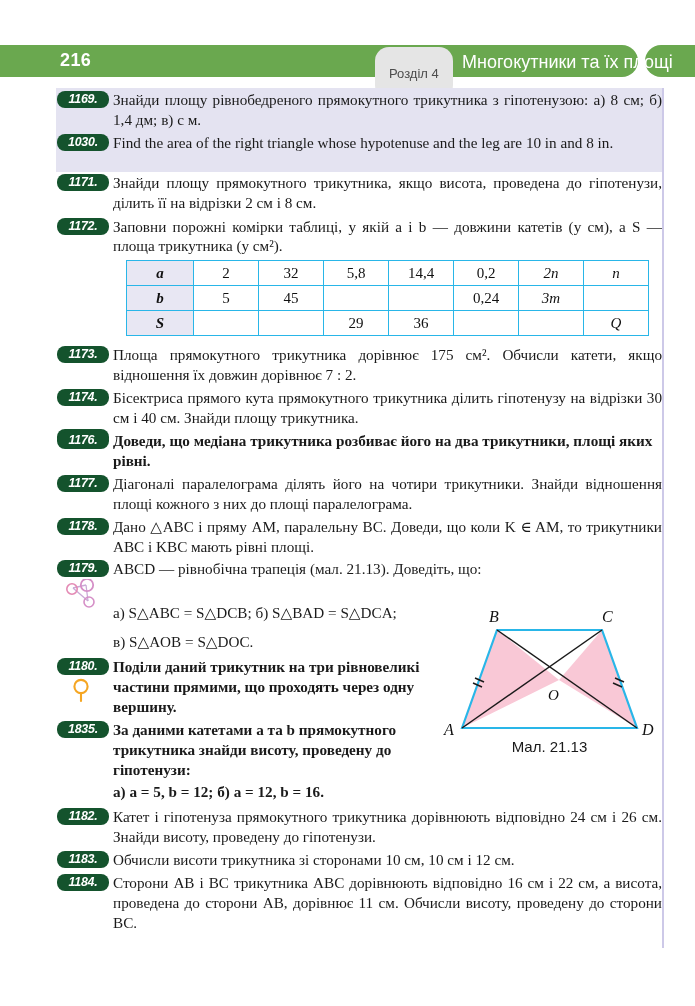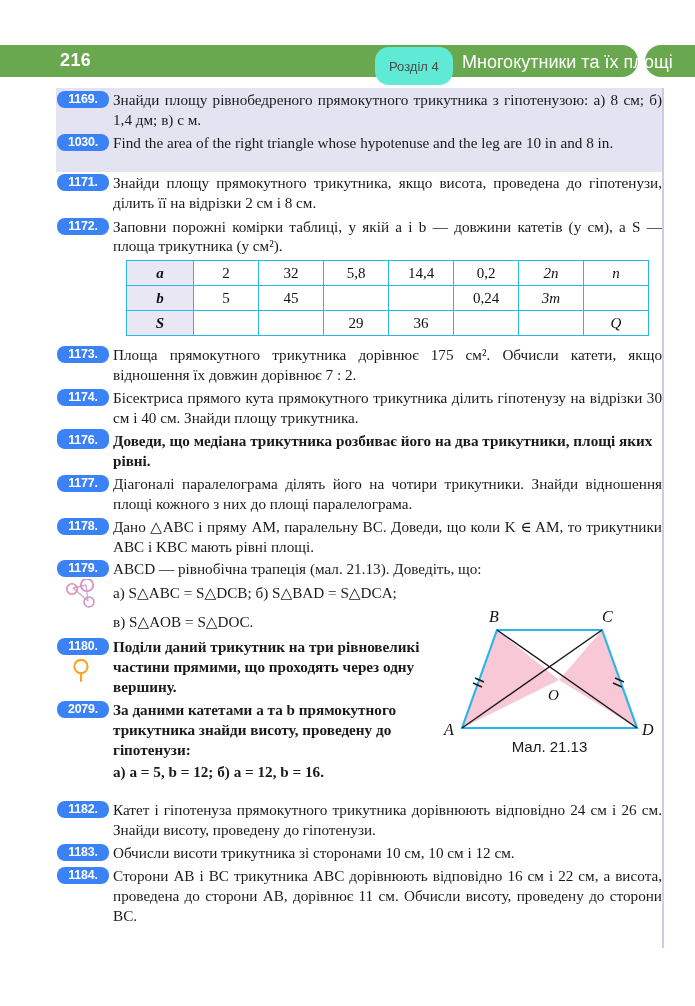--- a/index.html
+++ b/index.html
@@ -66,22 +66,22 @@
     font-weight: bold;
     font-size: 18px;
     color: #ffffff;
     letter-spacing: 0.4px;
   }
   .chapter-pill {
     position: absolute;
     left: 375px;
     top: 2px;
     height: 36px;
-    padding: 1px 14px;
-    background: #5eead4;
+    padding: 8px 14px;
+    background: #e5e5e5;
     border-radius: 14px;
     display: flex;
     align-items: center;
     font-family: "Liberation Sans", sans-serif;
     font-size: 13px;
     color: #4d4d4d;
     white-space: nowrap;
   }
   .chapter-title {
     position: absolute;
@@ -121,29 +121,30 @@
     text-justify: inter-word;
   }
   .ex.nojust { text-align: left; }
   .ex.bold { font-weight: bold; }
   .ex-num {
     position: absolute;
     left: 57px;
     top: 1px;
     width: 52px;
     height: 17px;
-    background: #3b82f6;
+    background: #14532d;
     border-radius: 8px;
     color: #ffffff;
     font-family: "Liberation Sans", sans-serif;
     font-size: 12.4px;
     font-weight: bold;
     text-align: center;
     line-height: 17px;
     letter-spacing: -0.2px;
+    font-style: italic;
   }
 
   
   .tbl-wrap {
     padding-left: 126px;
     padding-top: 4px;
     padding-bottom: 6px;
   }
   table.data {
     border-collapse: collapse;
@@ -312,47 +313,47 @@
           <line x1="11" y1="9" x2="24" y2="6" stroke="#c9a9d6" stroke-width="1.3"></line>
           <line x1="11" y1="9" x2="26" y2="22" stroke="#c9a9d6" stroke-width="1.3"></line>
           <line x1="24" y1="6" x2="26" y2="22" stroke="#c9a9d6" stroke-width="1.3"></line>
           <circle cx="10" cy="10" r="5.2" fill="none" stroke="#e48ab4" stroke-width="1.6"></circle>
           <circle cx="25" cy="6" r="6.2" fill="none" stroke="#d58fc7" stroke-width="1.8"></circle>
           <circle cx="27" cy="23" r="5.0" fill="none" stroke="#d58fc7" stroke-width="1.6"></circle>
         </svg>
       </span>
       <span>ABCD — рівнобічна трапеція (мал. 21.13). Доведіть, що:</span>
     </p>
-    <p class="ex nojust" style="margin-top:4px; padding-right:260px;">
+    <p class="ex nojust" style="margin-top:24px; padding-right:260px;">
       <span>а) S△ABC = S△DCB; б) S△BAD = S△DCA;</span>
     </p>
     <p class="ex nojust" style="margin-top:9px; padding-right:260px;">
       <span>в) S△AOB = S△DOC.</span>
     </p>
 
     <p class="ex bold nojust" style="margin-top:5px; padding-right:258px;">
       <span class="ex-num">1180.</span>
       <span class="icon-loupe">
         <svg width="24" height="26" viewBox="0 0 24 26">
           <circle cx="11" cy="9.5" r="6.6" fill="none" stroke="#f5a623" stroke-width="2.1"></circle>
           <line x1="11" y1="16.4" x2="11" y2="24" stroke="#f5a623" stroke-width="2.1" stroke-linecap="round"></line>
         </svg>
       </span>
       <span>Поділи даний трикутник на три рівновеликі частини прямими, що проходять через одну вершину.</span>
     </p>
 
     <p class="ex bold nojust" style="margin-top:3px; padding-right:258px;">
-      <span class="ex-num">2079.</span>
+      <span class="ex-num">1835.</span>
       <span>За даними катетами a та b прямокутного трикутника знайди висоту, проведену до гіпотенузи:</span>
     </p>
     <p class="ex bold nojust" style="margin-top:2px; padding-right:258px;">
       <span>а) a = 5, b = 12; б) a = 12, b = 16.</span>
     </p>
 
-    <p class="ex" style="margin-top:19px;">
+    <p class="ex" style="margin-top:6px;">
       <span class="ex-num">1182.</span>
       <span>Катет і гіпотенуза прямокутного трикутника дорівнюють відповідно 24 см і 26 см. Знайди висоту, проведену до гіпотенузи.</span>
     </p>
 
     <p class="ex nojust" style="margin-top:3px;">
       <span class="ex-num">1183.</span>
       <span>Обчисли висоти трикутника зі сторонами 10 см, 10 см і 12 см.</span>
     </p>
 
     <p class="ex" style="margin-top:3px;">

